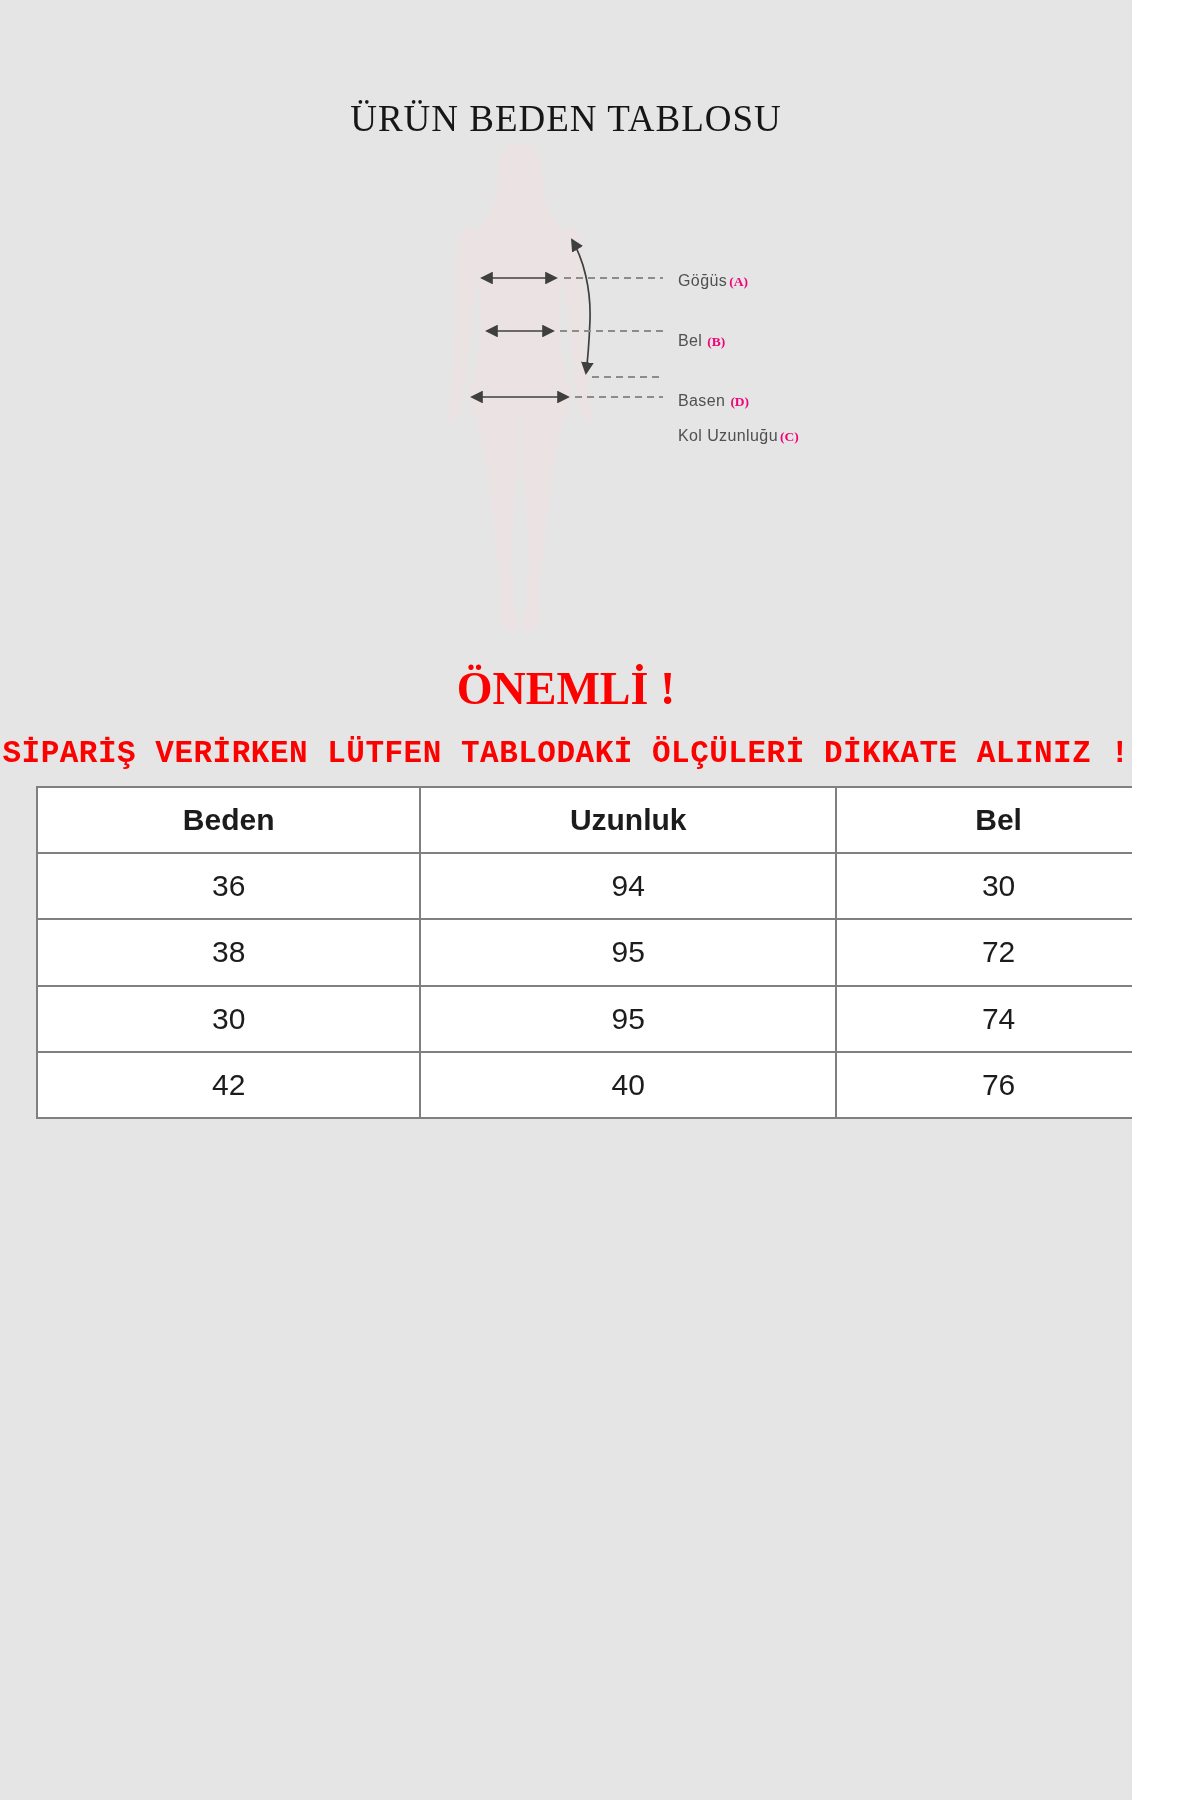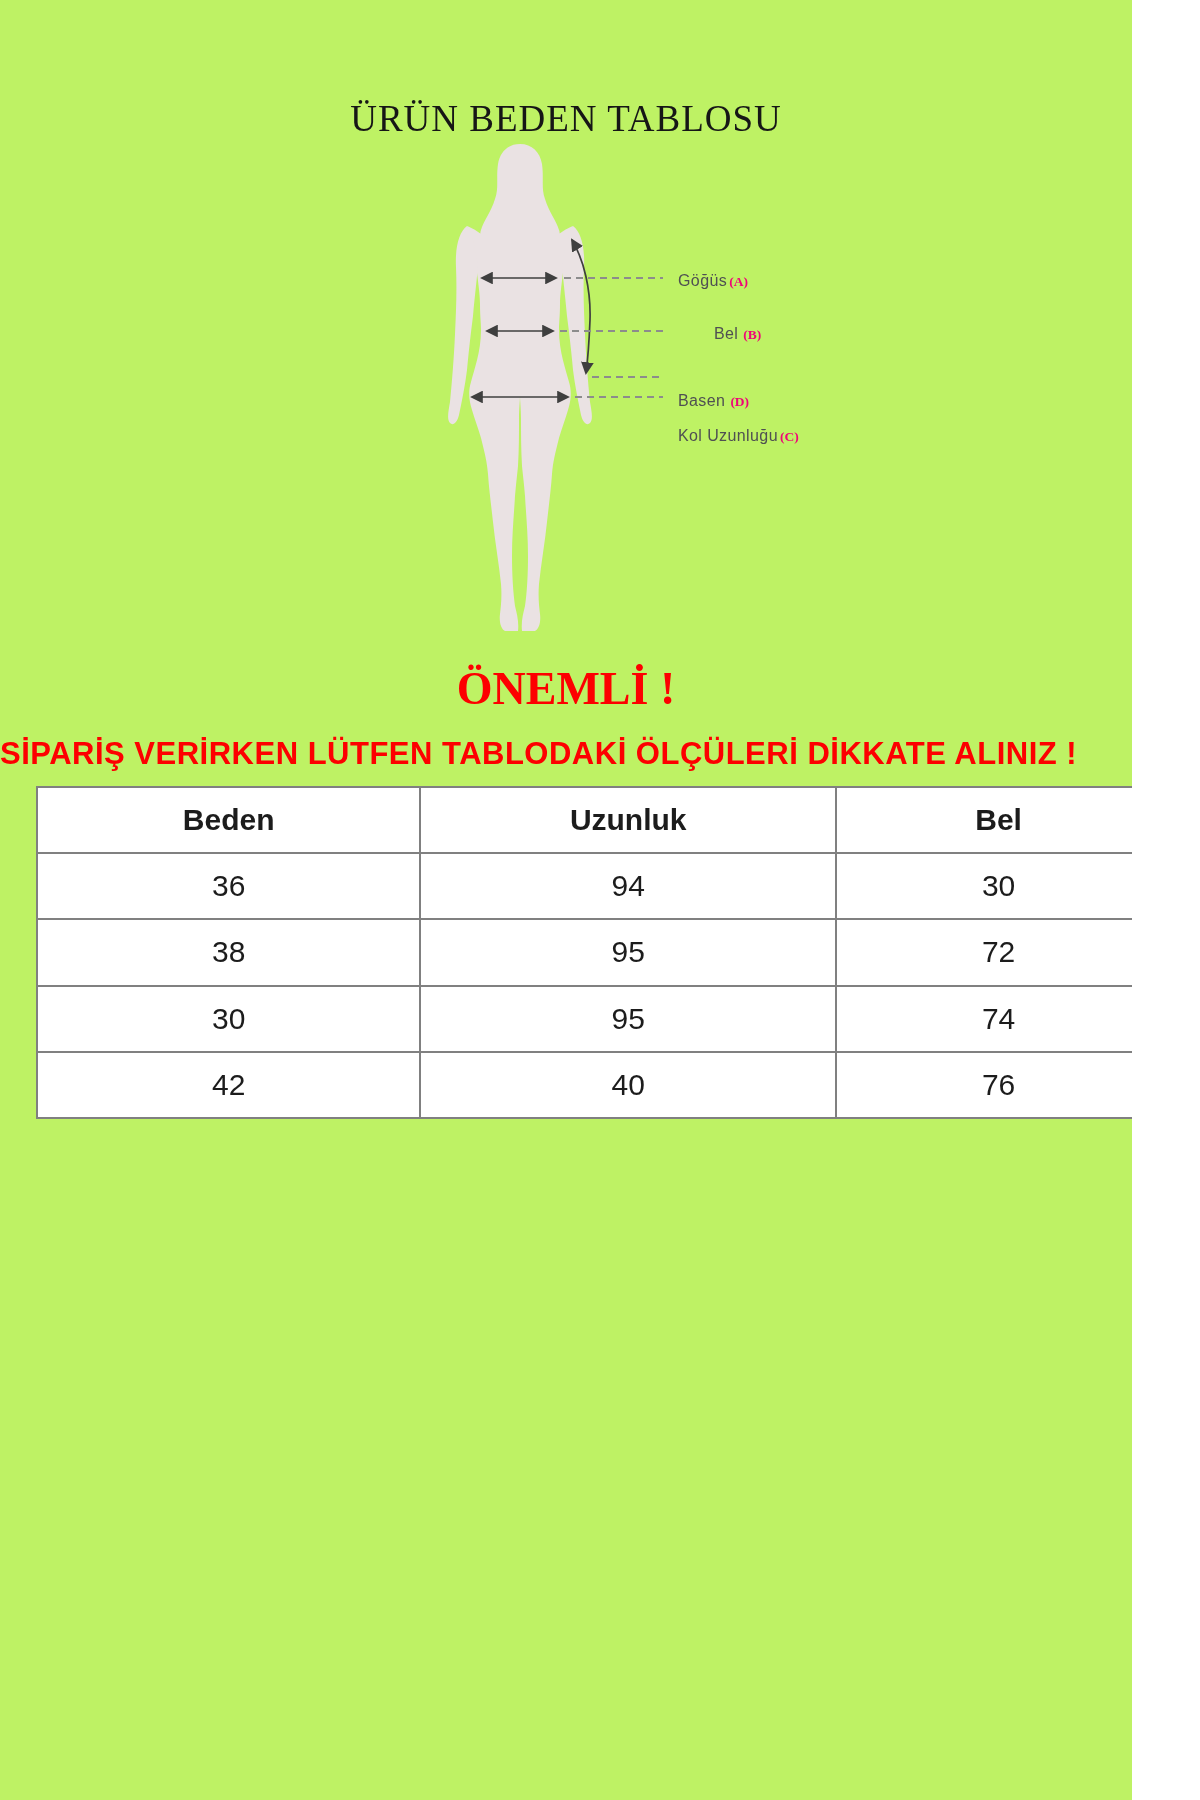--- a/index.html
+++ b/index.html
@@ -1,19 +1,19 @@
 <!DOCTYPE html>
 <html style="--alert-red: #fd0000; --label-code-pink: #f00478; --silhouette: #eae2e3; --dash: #8c8c8c; --arrow: #3f3f3f; --table-border: #808080;"><head>
 <meta charset="utf-8">
 <style>
   html,body{margin:0;padding:0;background:#ffffff;}
   .page{
     position:relative;
     width:1132px;height:1800px;
-    background:#bef264;
+    background:#e5e5e5;
     font-family:"Liberation Sans",sans-serif;
     overflow:hidden;
   }
   .page-title{
     position:absolute;top:72px;left:0;width:100%;
     text-align:center;
     font-family:"Liberation Serif",serif;
     font-weight:400;
     font-size:37px;
     letter-spacing:1px;
@@ -35,22 +35,22 @@
   }
   .important-heading{
     position:absolute;top:662px;left:0;width:100%;
     text-align:center;
     font-family:"Liberation Serif",serif;
     font-weight:700;font-size:46px;
     color:var(--alert-red,#fd0000);
   }
   .warning-line{
     position:absolute;top:736px;left:0;width:100%;
-    text-align:left;
-    font-family:Liberation Sans, sans-serif;
+    text-align:center;
+    font-family:Liberation Mono, monospace;
     font-weight:700;font-size:31px;letter-spacing:0.5px;
     color:var(--alert-red,#fd0000);
     white-space:nowrap;
   }
   table.size-table{
     position:absolute;left:36px;top:786px;
     width:1126px;height:333px;
     border-collapse:collapse;table-layout:fixed;
     background:#ffffff;
   }
@@ -114,21 +114,21 @@
 
     <line class="dash-line" x1="164" y1="138" x2="263" y2="138"></line>
     <line class="dash-line" x1="160" y1="191" x2="263" y2="191"></line>
     <line class="dash-line" x1="192" y1="237" x2="263" y2="237"></line>
     <line class="dash-line" x1="175" y1="257" x2="263" y2="257"></line>
   </svg>
 
   <div class="m-label" style="top:269px;">
     <span>Göğüs</span><span class="code">(A)</span>
   </div>
-  <div class="m-label" style="top:322px;margin-left:36px;">
+  <div class="m-label" style="top:329px;">
     <span>Bel</span><span class="code" style="margin-left:5px;">(B)</span>
   </div>
   <div class="m-label" style="top:384px;margin-top:40px;">
     <span>Kol Uzunluğu</span><span class="code">(C)</span>
   </div>
   <div class="m-label" style="top:389px;">
     <span>Basen</span><span class="code" style="margin-left:5px;">(D)</span>
   </div>
 
   <div class="important-heading">ÖNEMLİ !</div>

